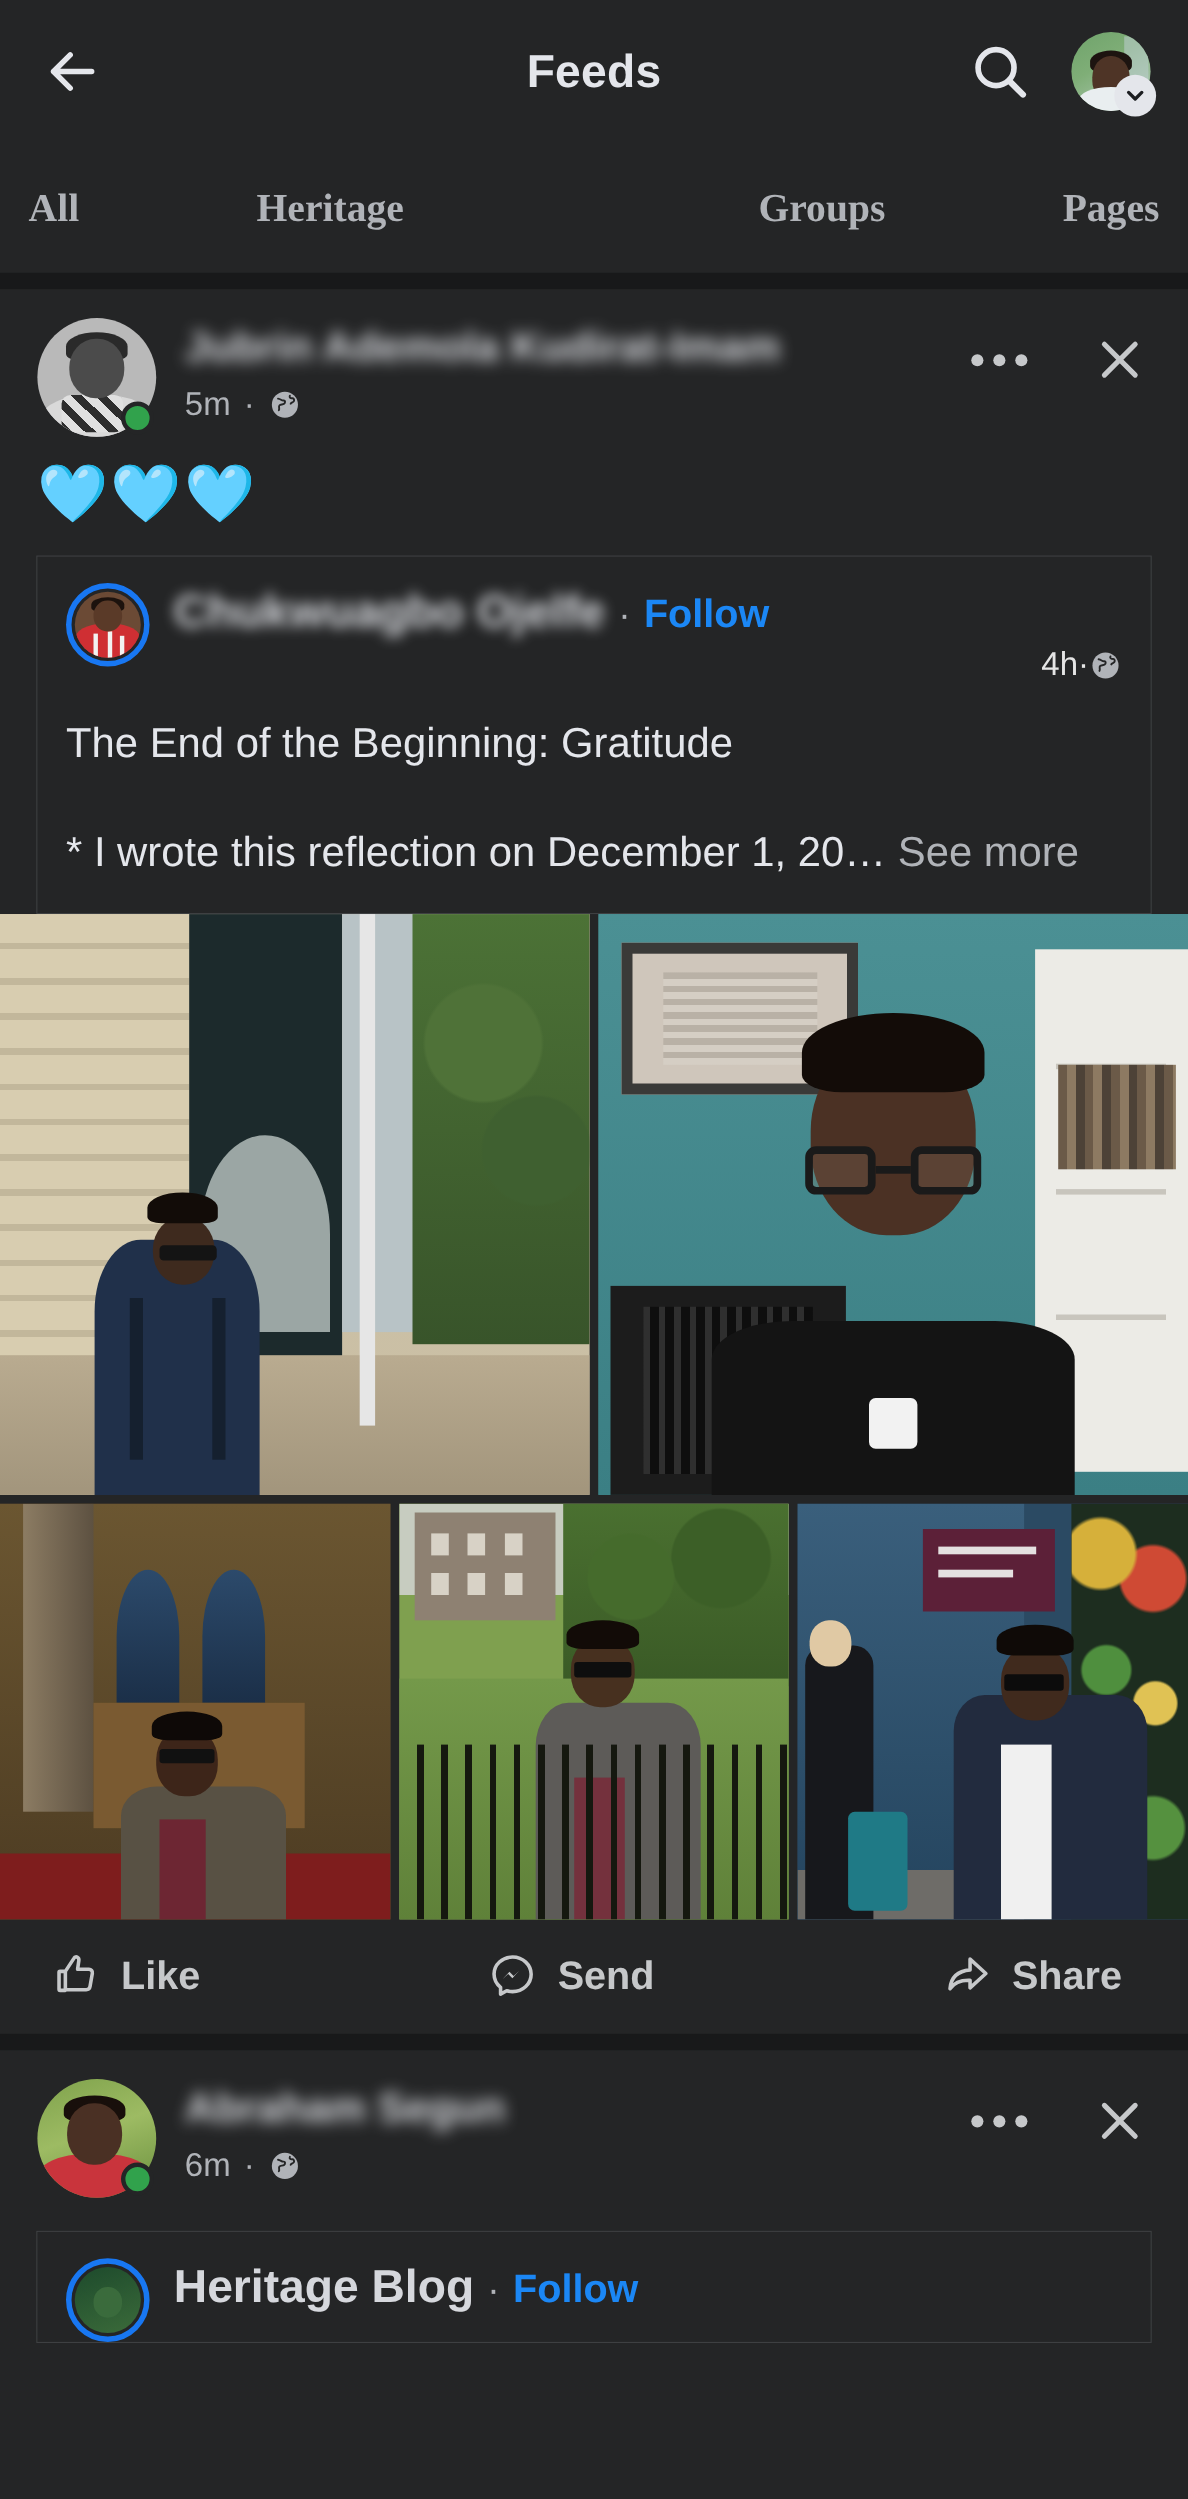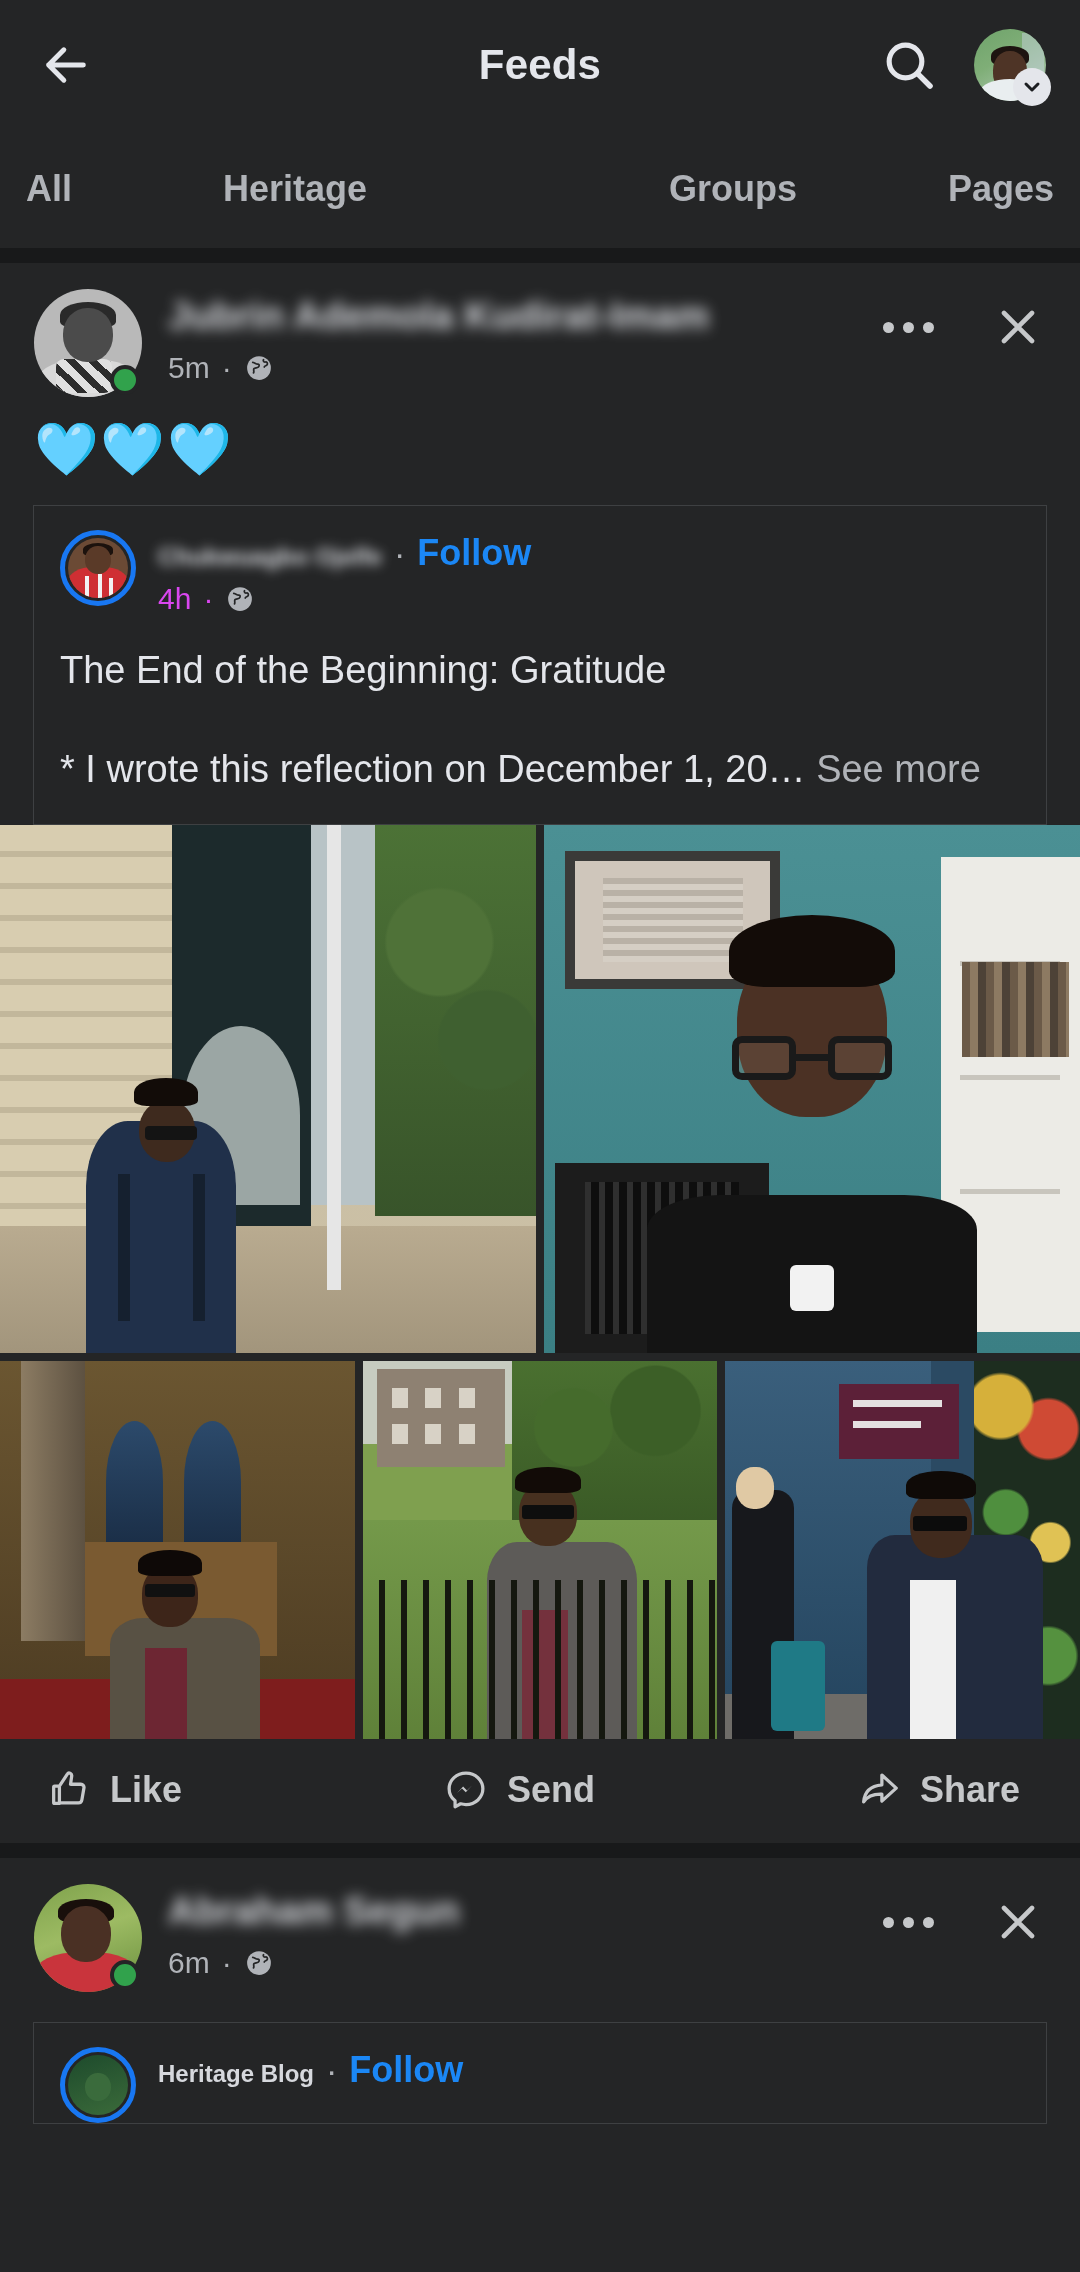--- a/index.html
+++ b/index.html
@@ -40,21 +40,21 @@
     background:#e4e6eb; display:flex; align-items:center; justify-content:center;
   }
   .avatar-badge svg{ width:24px; height:24px; }
 
   
   .tabs{ height:118px; display:flex; align-items:flex-start; padding:0 26px; }
   .tab{
     position:relative; height:118px; display:flex; align-items:center; justify-content:center;
     padding:0 0; font-size:36px; font-weight:700; color:#b0b3b8; cursor:pointer;
   }
-  .tab .tab-label{ padding:0 0; }
+  .tab .tab-label{ padding:0 0;font-family:Liberation Serif, serif; }
   .tab.active{ color:#1b87f5; }
   .tab.active .underline{
     position:absolute; left:8%; right:8%; bottom:0; height:7px; background:#1b87f5; border-radius:4px;
   }
   .tab-sp{ flex:1 1 auto; }
 
   .band{ height:15px; background:#18191a; width:100%; }
 
   
   .post{ background:#242526; padding:0 0 0 0; }
@@ -101,24 +101,24 @@
   }
   .sh-av{ width:100%; height:100%; border-radius:50%; overflow:hidden; position:relative; background:#6b4a35; }
   .sh-av .h{ position:absolute; left:50%; top:14%; transform:translateX(-50%); width:26px; height:28px; border-radius:48%; background:#5a3a28; }
   .sh-av .hr{ position:absolute; left:50%; top:9%; transform:translateX(-50%); width:30px; height:13px; border-radius:50% 50% 25% 25%; background:#1c120d; }
   .sh-av .b{ position:absolute; left:50%; bottom:-3px; transform:translateX(-50%); width:60px; height:34px; border-radius:42% 42% 0 0; background:#cf2f33; }
   .sh-av .s1{ position:absolute; left:28%; bottom:0; width:4px; height:22px; background:#f2f2f2; }
   .sh-av .s2{ position:absolute; left:50%; bottom:0; width:4px; height:24px; background:#f2f2f2; }
   .sh-av .s3{ position:absolute; left:68%; bottom:0; width:4px; height:20px; background:#f2f2f2; }
   .sh-txt{ margin-left:22px; padding-top:2px; min-width:0; flex:1 1 auto; }
   .sh-nameline{ display:flex; align-items:baseline; gap:0; white-space:nowrap; }
-  .sh-name{ font-size:24px; font-weight:700; color:#e4e6eb; filter:blur(6px); opacity:.93; }
+  .sh-name{ font-size:42px; font-weight:700; color:#e4e6eb; filter:blur(6px); opacity:.93; }
   .sh-dot{ font-size:34px; color:#b0b3b8; margin:0 12px; }
   .sh-follow{ font-size:36px; font-weight:700; color:#1b87f5; cursor:pointer; }
-  .sh-meta{ display:flex; align-items:center; gap:12px; margin-top:8px; font-size:30px; color:#d946ef; }
+  .sh-meta{ display:flex; align-items:center; margin-top:8px; font-size:30px; color:#e5e5e5;justify-content:flex-end; }
   .sh-body{ padding:26px 26px 26px 26px; font-size:38px; color:#e4e6eb; line-height:1.5; }
   .sh-body .p2{ margin-top:42px; }
   .seemore{ color:#b0b3b8; cursor:pointer; }
 
   
   .grid2{ display:flex; gap:8px; }
   .grid3{ display:flex; gap:8px; margin-top:8px; }
   .cell{ position:relative; overflow:hidden; background:#111; cursor:pointer; }
   .g2 .cell{ width:calc(50% - 4px); height:528px; }
   .g3 .cell{ width:calc(33.333% - 5.33px); height:378px; }

